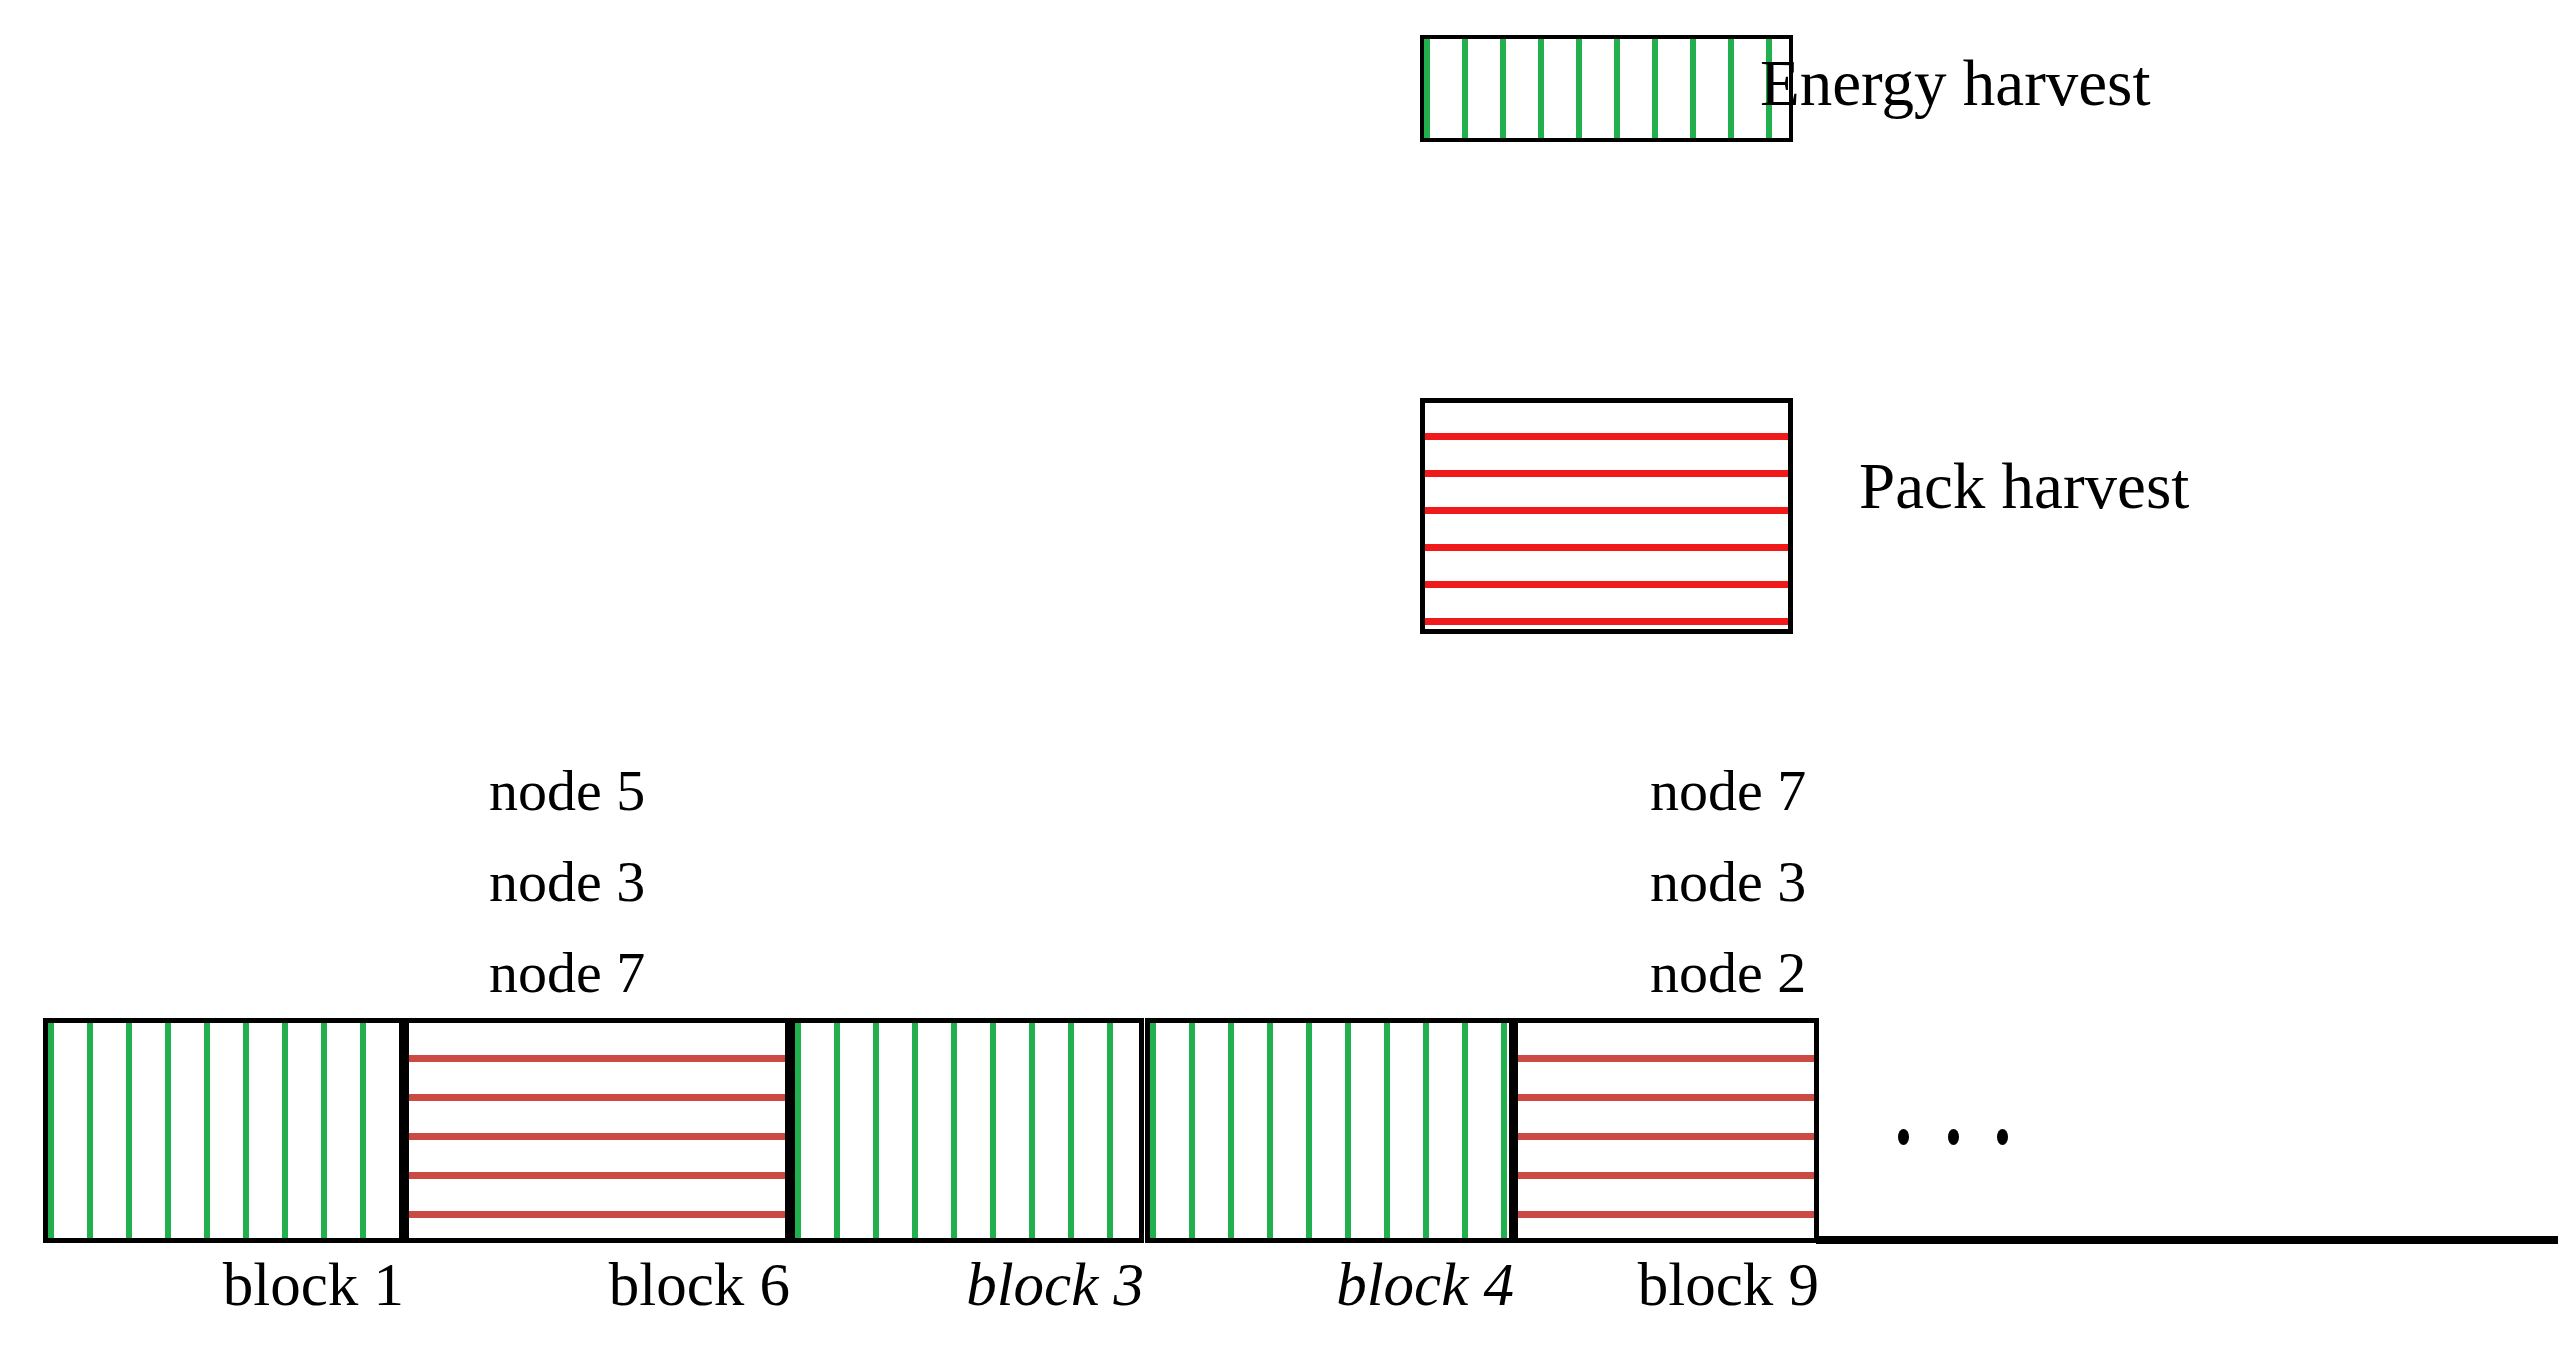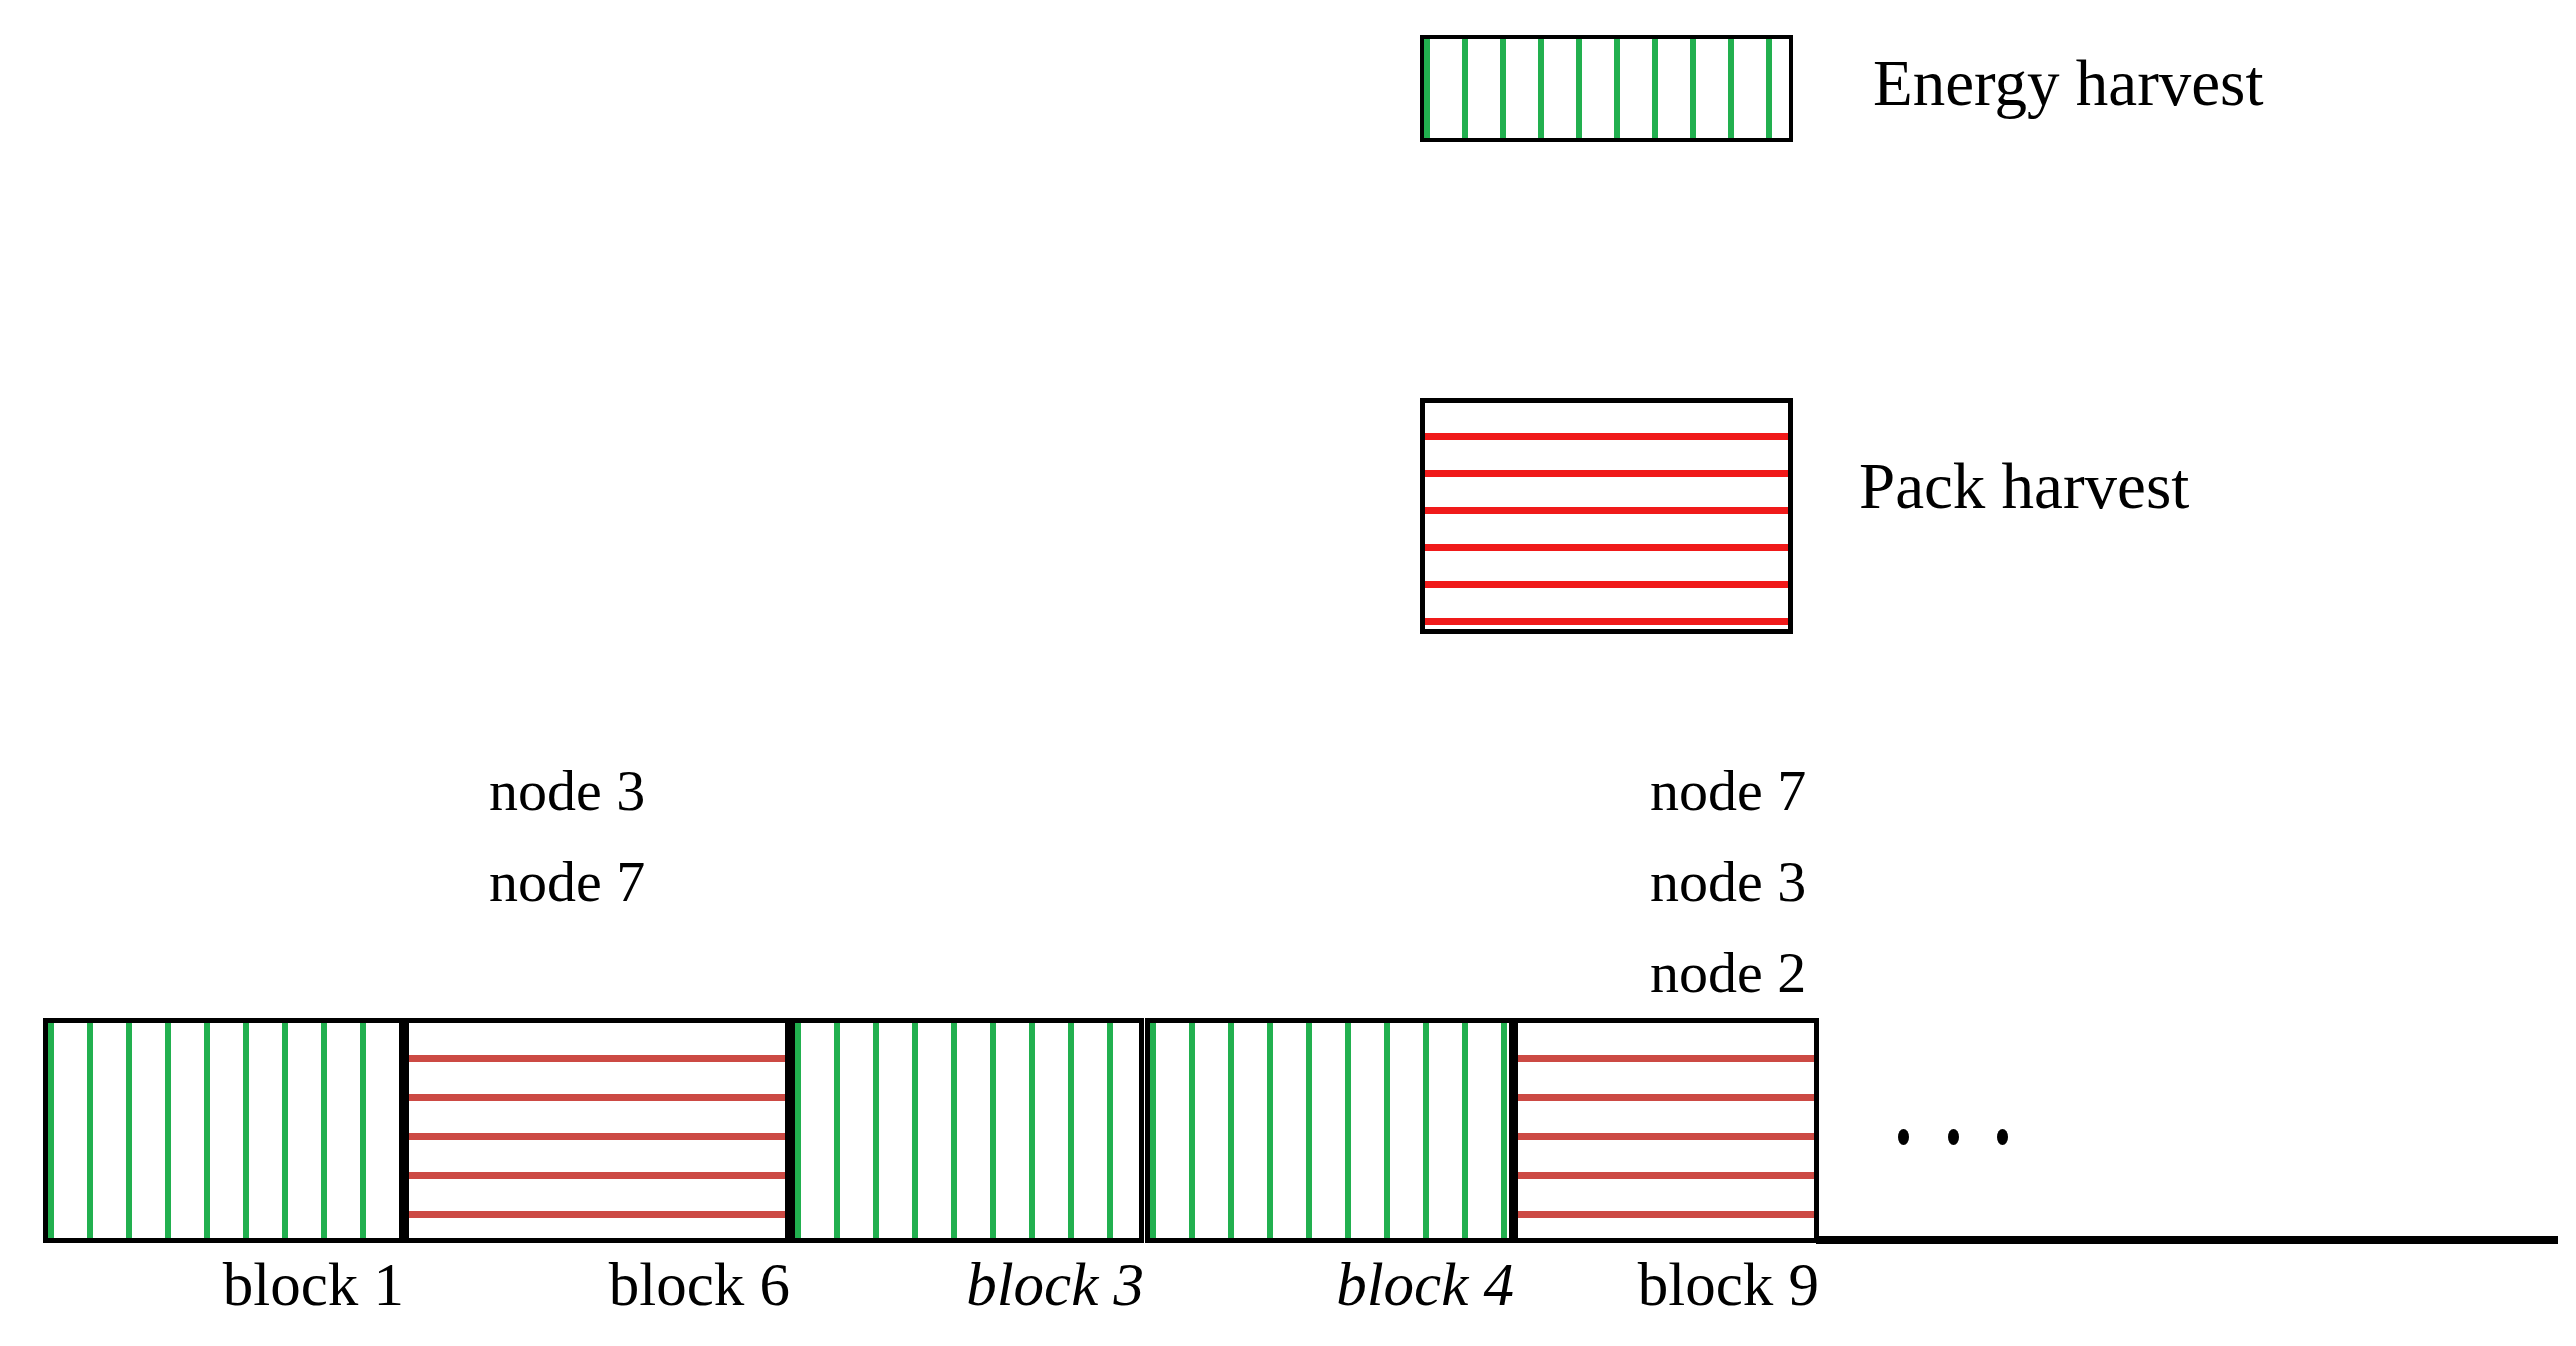--- a/index.html
+++ b/index.html
@@ -50,21 +50,21 @@
         #f01a1a 30px, #f01a1a 37px);
   }
 
   .legend-label {
     position: absolute;
     color: #000000;
     font-size: 65px;
     line-height: 1;
     white-space: nowrap;
   }
-  .legend-label-energy { left: 1873px; top: 51px; }
+  .legend-label-energy { left: 1760px; top: 51px; }
   .legend-label-pack   { left: 1859px; top: 454px; }
 
   
   .node-stack {
     position: absolute;
     color: #000000;
     font-size: 58px;
     line-height: 91px;
     white-space: nowrap;
   }
@@ -163,20 +163,21 @@
 
     <div class="hatch-box legend-energy"></div>
     <div class="legend-label legend-label-energy">Energy harvest</div>
 
     <div class="hatch-box legend-pack"></div>
     <div class="legend-label legend-label-pack">Pack harvest</div>
 
   </div>
 
   <div class="node-stack node-stack-left">
+    <span class="node-line">node 5</span>
     <span class="node-line">node 3</span>
     <span class="node-line">node 7</span>
   </div>
 
   <div class="node-stack node-stack-right">
     <span class="node-line">node 7</span>
     <span class="node-line">node 3</span>
     <span class="node-line">node 2</span>
   </div>
 

